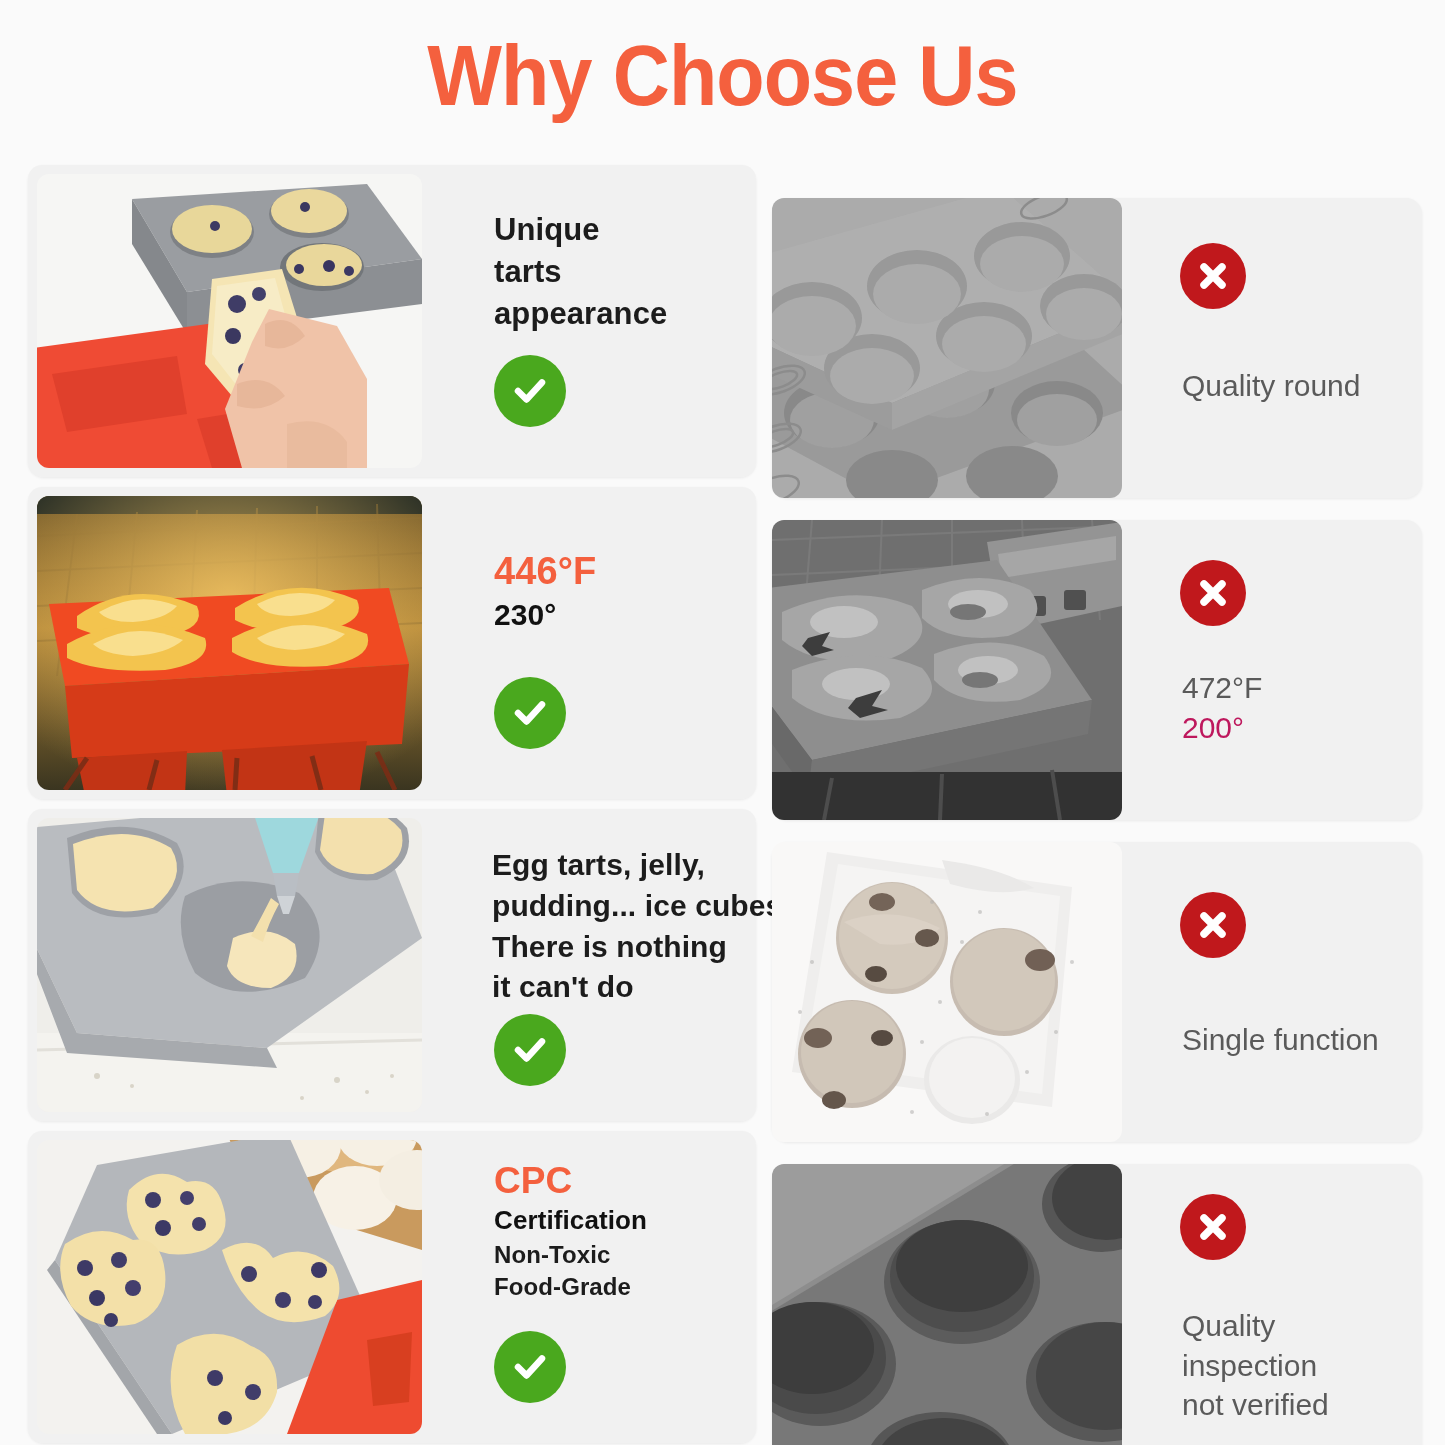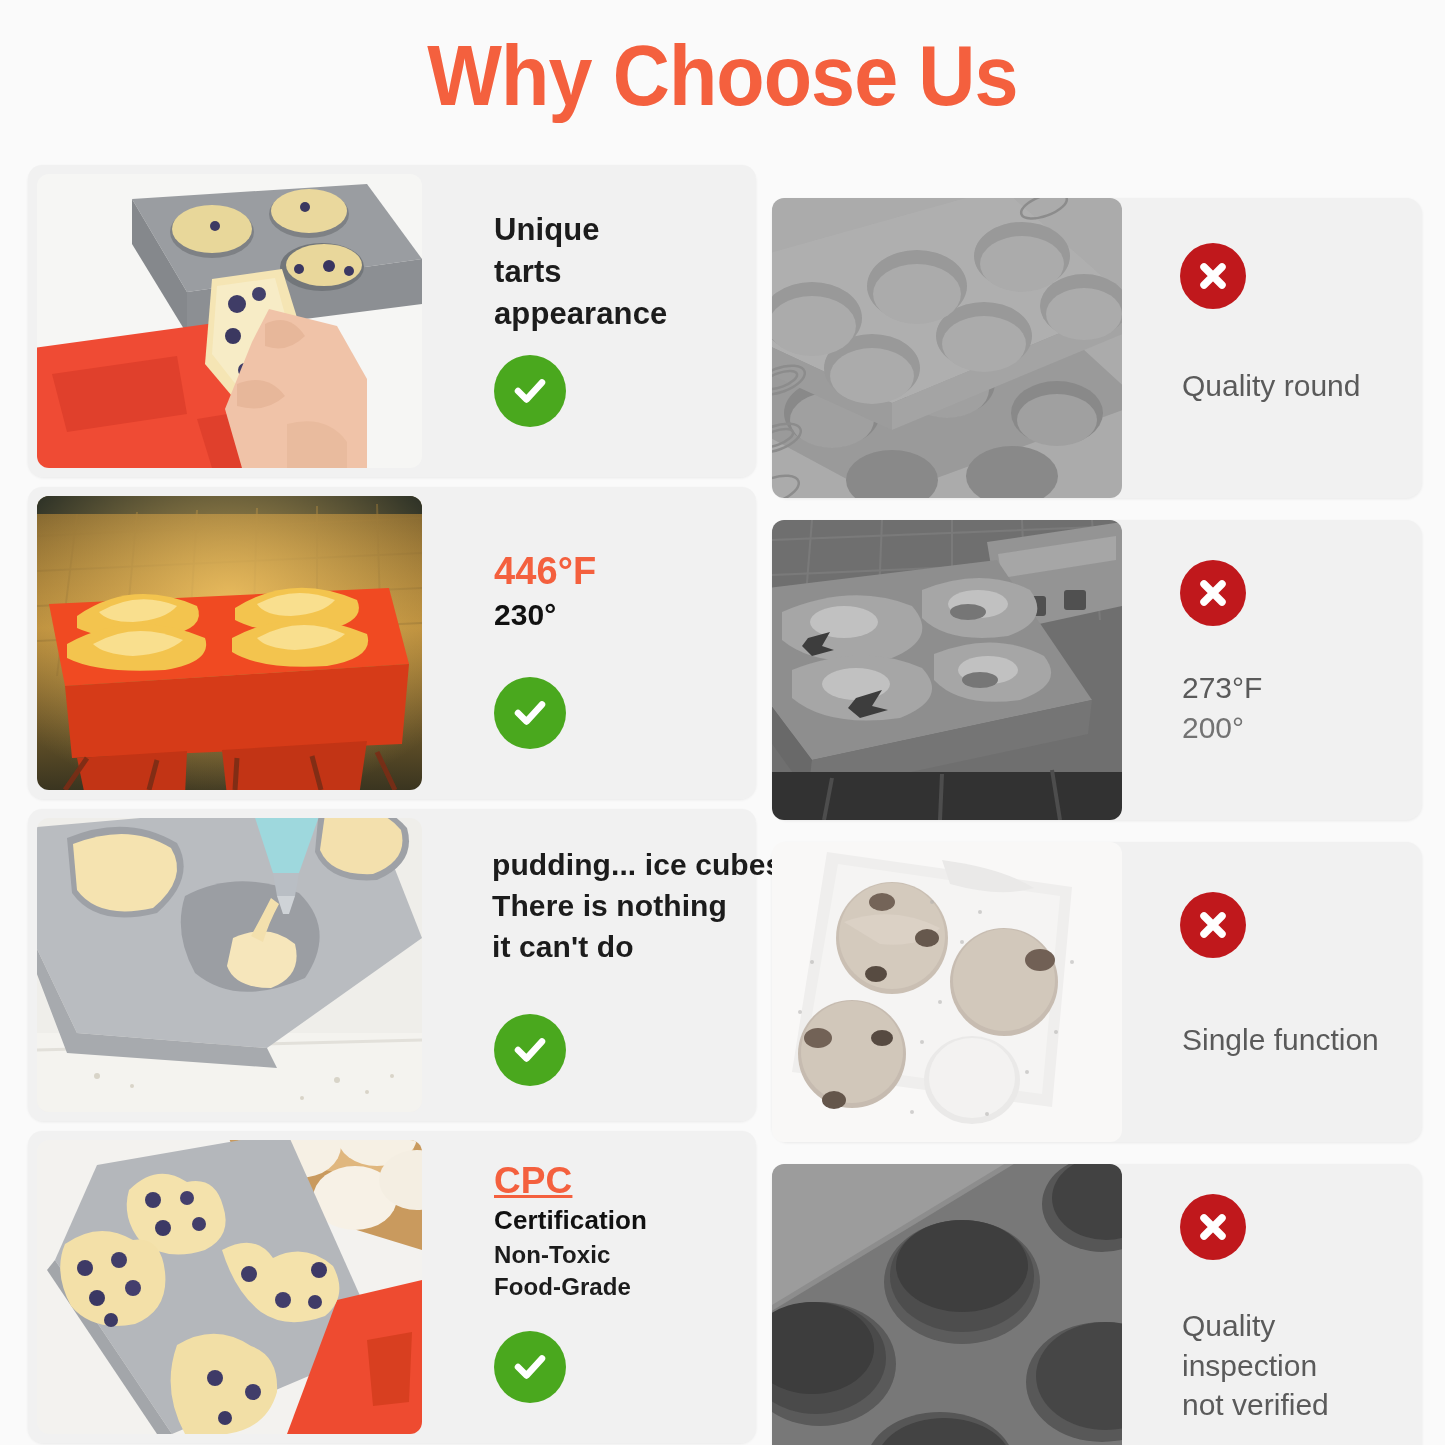--- a/index.html
+++ b/index.html
@@ -85,21 +85,21 @@
   .ltext .small{font-size:24px;display:block;}
 
   
   .rtext{
     position:absolute;left:40px;right:6px;
     color:#5a5a5a;
     font-weight:normal;
     font-size:30px;
     line-height:1.32;
   }
-  .rtext .dim{color:#737373;display:block;}
+  .rtext .dim{color:#be185d;display:block;}
   .rtext .line{display:block;}
 
   
   .ph{width:100%;height:100%;display:block;}
   .gray .ph{filter:grayscale(1) contrast(0.95);}
   .gray3 .ph{filter:grayscale(0.55) brightness(1.06);}
 </style>
 </head>
 <body>
 
@@ -270,20 +270,21 @@
               <circle cx="95" cy="268" r="2"></circle>
               <circle cx="300" cy="262" r="3"></circle>
             <circle cx="330" cy="274" r="2"></circle>
               <circle cx="265" cy="280" r="2"></circle>
               <circle cx="355" cy="258" r="2"></circle>
           </g>
         </svg>
       </div>
       <div class="textpanel">
         <div class="ltext" style="left:56px;top:36px;font-size:30px;">
+          <span class="line">Egg tarts, jelly,</span>
           <span class="line">pudding... ice cubes</span>
           <span class="line">There is nothing</span>
           <span class="line">it can't do</span>
         </div>
         <div class="badge badge-check" style="left:58px;top:205px;">
           <svg width="42" height="42" viewBox="0 0 42 42">
               <path d="M9 21 L17.5 29.5 L33 12.5" stroke="#ffffff" stroke-width="6.5" fill="none" stroke-linecap="round" stroke-linejoin="round"></path>
             </svg>
         </div>
       </div>
@@ -329,21 +330,21 @@
               <circle cx="278" cy="162" r="7" fill="#3f3b67"></circle>
             <path d="M140 205 Q178 182 214 206 Q242 216 240 252 Q230 288 190 294 L148 294 Q124 250 140 205 Z" fill="#f2dfa6"></path>
             <circle cx="178" cy="238" r="8" fill="#3e3a67"></circle>
               <circle cx="216" cy="252" r="8" fill="#413d6a"></circle>
             <circle cx="188" cy="278" r="7" fill="#3c3864"></circle>
           </g>
         </svg>
       </div>
       <div class="textpanel">
         <div class="ltext" style="top:28px;">
-          <span class="big-orange" style="font-size:37px;text-decoration:underline;">CPC</span>
+          <span class="big-orange" style="font-size:37px;">CPC</span>
           <span class="sub" style="font-size:26px;">Certification</span>
           <span class="small">Non-Toxic</span>
           <span class="small">Food-Grade</span>
         </div>
         <div class="badge badge-check" style="left:58px;top:200px;">
           <svg width="42" height="42" viewBox="0 0 42 42">
               <path d="M9 21 L17.5 29.5 L33 12.5" stroke="#ffffff" stroke-width="6.5" fill="none" stroke-linecap="round" stroke-linejoin="round"></path>
             </svg>
         </div>
       </div>
@@ -465,21 +466,21 @@
             </g>
         </svg>
       </div>
       <div class="textpanel">
         <div class="badge badge-x" style="left:38px;top:40px;">
           <svg width="38" height="38" viewBox="0 0 38 38">
               <path d="M10 10 L28 28 M28 10 L10 28" stroke="#ffffff" stroke-width="7.5" stroke-linecap="round"></path>
             </svg>
         </div>
         <div class="rtext" style="top:148px;">
-          <span class="line">273°F</span>
+          <span class="line">472°F</span>
           <span class="dim">200°</span>
         </div>
       </div>
     </div>
 
     <div class="row row-right gray3" style="margin-bottom:22px;">
       <div class="photo">
         <svg class="ph" viewBox="0 0 350 300" preserveAspectRatio="xMidYMid slice">
           <rect width="350" height="300" fill="#eceae8"></rect>
 

